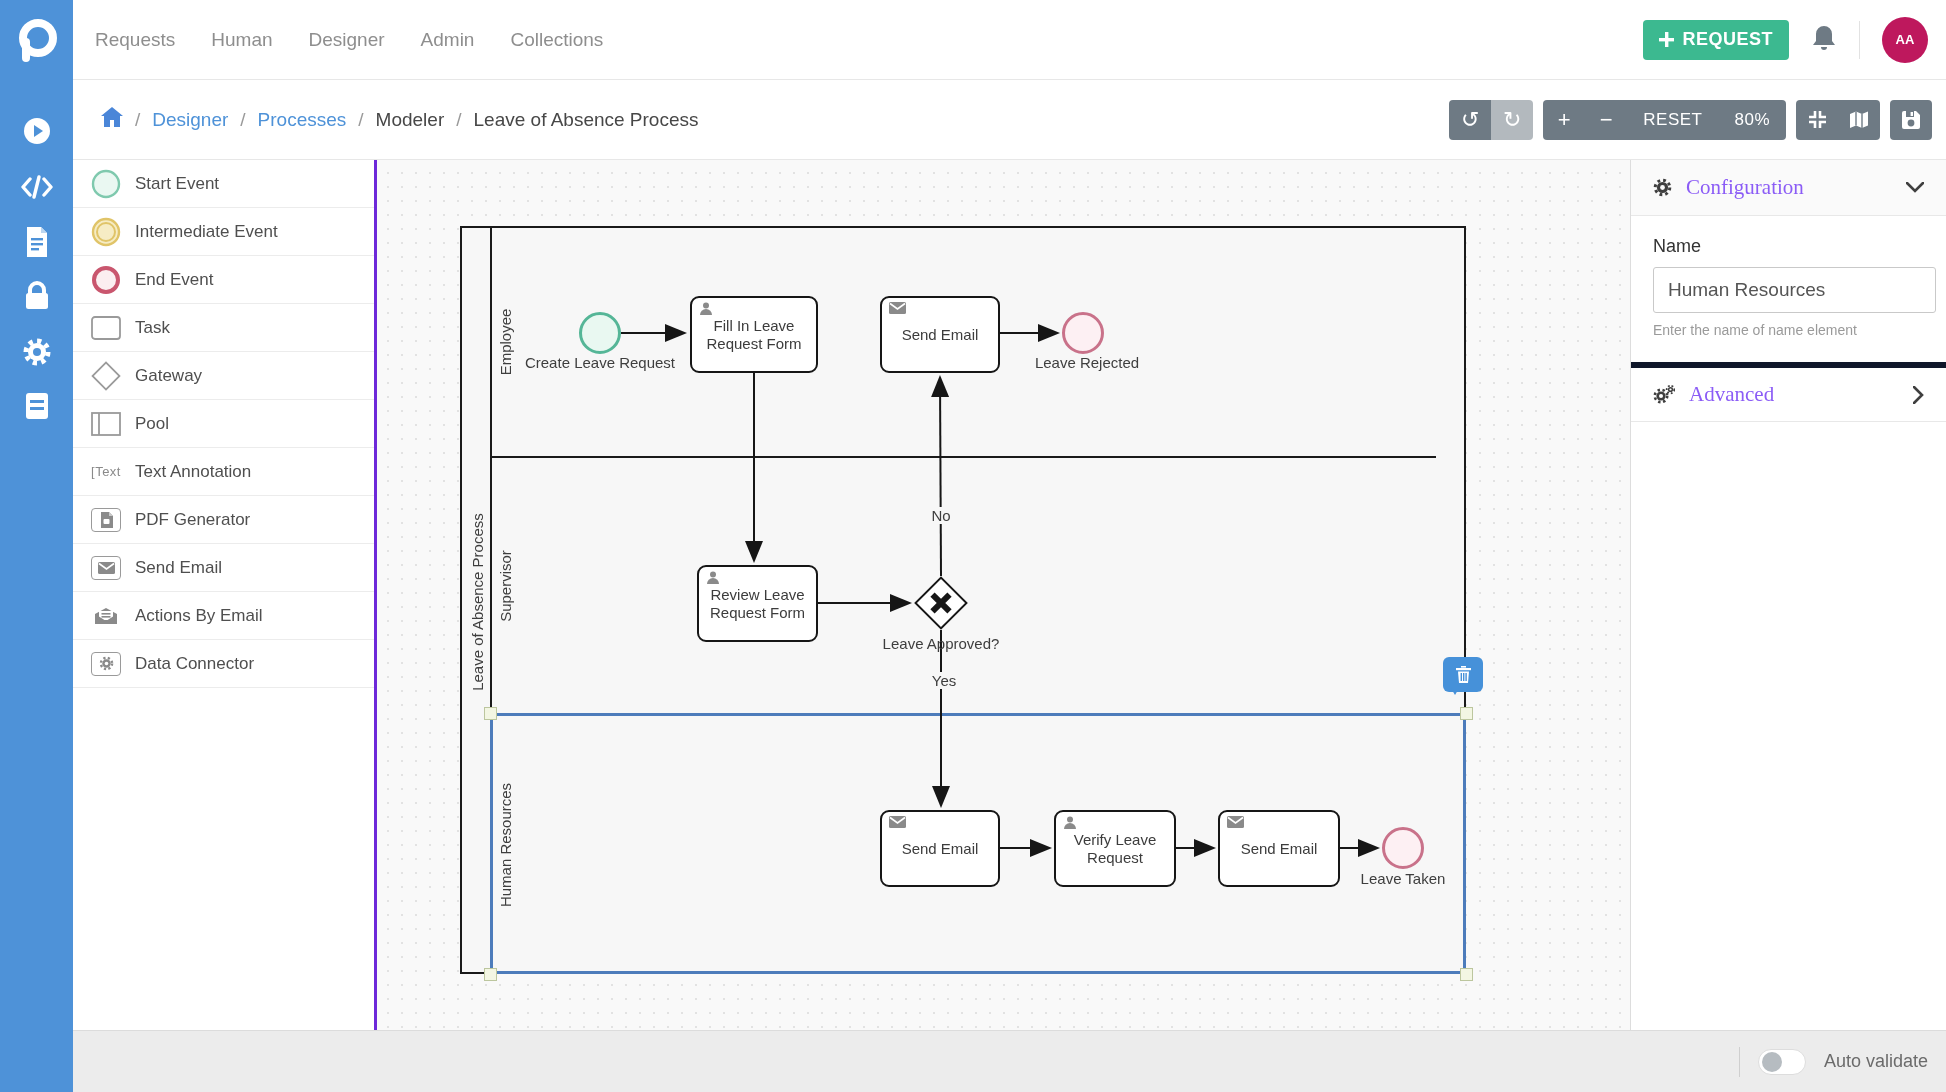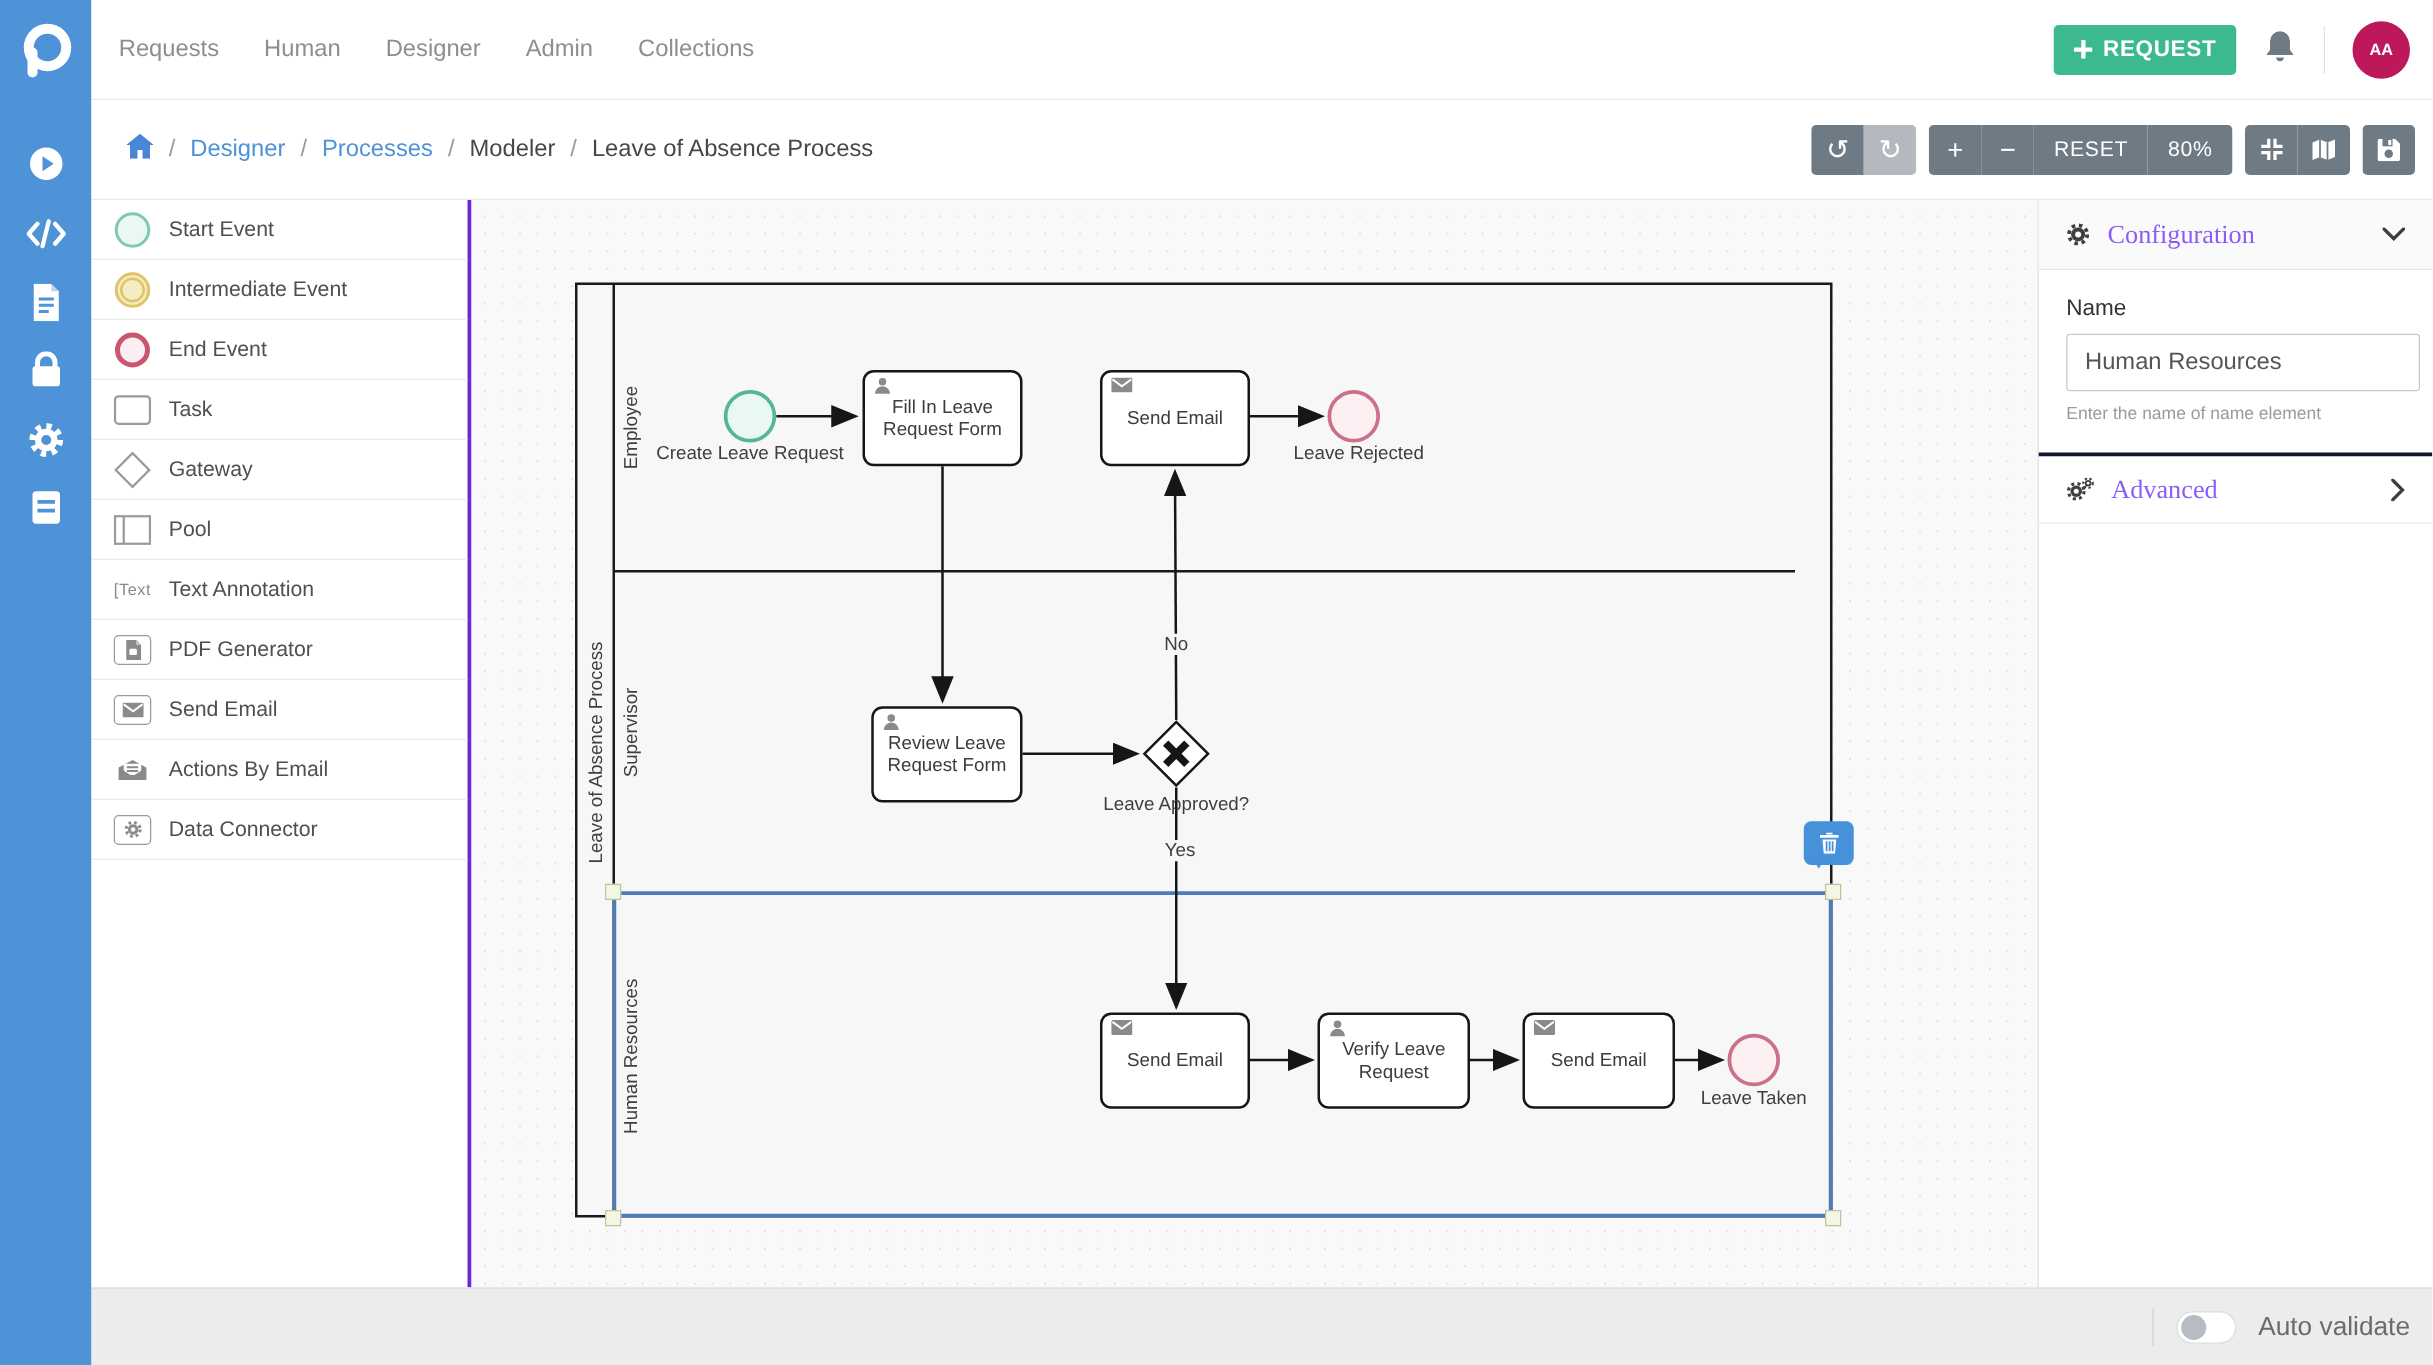--- a/index.html
+++ b/index.html
@@ -68,32 +68,32 @@
   .gw .xbar { position:absolute; left:14px; top:23px; width:24px; height:6px; background:#161616; }
 
   .node-label { position:absolute; font-size:15px; color:#3e3e3e; white-space:nowrap; transform:translateX(-50%); z-index:7; }
   .flow-label { background:#f7f7f7; padding:0 3px; }
 
   
   .rightpanel { position:absolute; left:1630px; top:160px; width:316px; height:870px; background:#fff; border-left:1px solid #ddd; z-index:10; }
   .cfg-header { height:56px; display:flex; align-items:center; gap:14px; padding:0 22px; background:#fafafa; border-bottom:1px solid #e8e8e8; cursor:pointer; }
   .cfg-title { font-size:21px; color:#8b5cf6;font-family:Liberation Serif, serif; }
   .chev-right-slot { margin-left:auto; display:flex; }
-  .cfg-body { padding:20px 10px 24px 22px; border-bottom:3px solid #0f172a; }
+  .cfg-body { padding:20px 10px 24px 22px; border-bottom:6px solid #0f172a; }
   .cfg-label { font-size:18px; color:#333; margin-bottom:10px; }
   .cfg-input { width:100%; height:46px; border:1px solid #c9c9c9; border-radius:3px; font-size:19px; color:#555; padding:0 14px; font-family:"Liberation Sans","DejaVu Sans",sans-serif; }
   .cfg-help { font-size:14px; color:#9a9a9a; margin-top:9px; }
   .adv-row { height:54px; display:flex; align-items:center; gap:14px; padding:0 22px; border-bottom:1px solid #e8e8e8; cursor:pointer;justify-content:space-between; }
 
   
   .footer { position:absolute; left:73px; top:1030px; width:1873px; height:62px; background:#ececec; border-top:1px solid #dcdcdc; display:flex; align-items:center; justify-content:flex-end; gap:18px; padding-right:18px; z-index:20; }
   .foot-divider { width:1px; height:30px; background:#cfcfcf; }
   .toggle { width:48px; height:26px; background:#fff; border:1px solid #ddd; border-radius:13px; position:relative; cursor:pointer; }
   .toggle .knob { position:absolute; left:3px; top:2px; width:20px; height:20px; border-radius:50%; background:#b6bcc1; }
-  .foot-label { font-size:21px; color:#6b6b6b; }
+  .foot-label { font-size:18px; color:#6b6b6b; }
 </style>
 </head>
 <body>
 
 <div id="root">
 
   <aside class="sidebar">
     <div class="logo">
       <svg width="57" height="57" viewBox="0 0 57 57">
         <circle cx="30" cy="26" r="15" fill="none" stroke="#fff" stroke-width="8"></circle>

